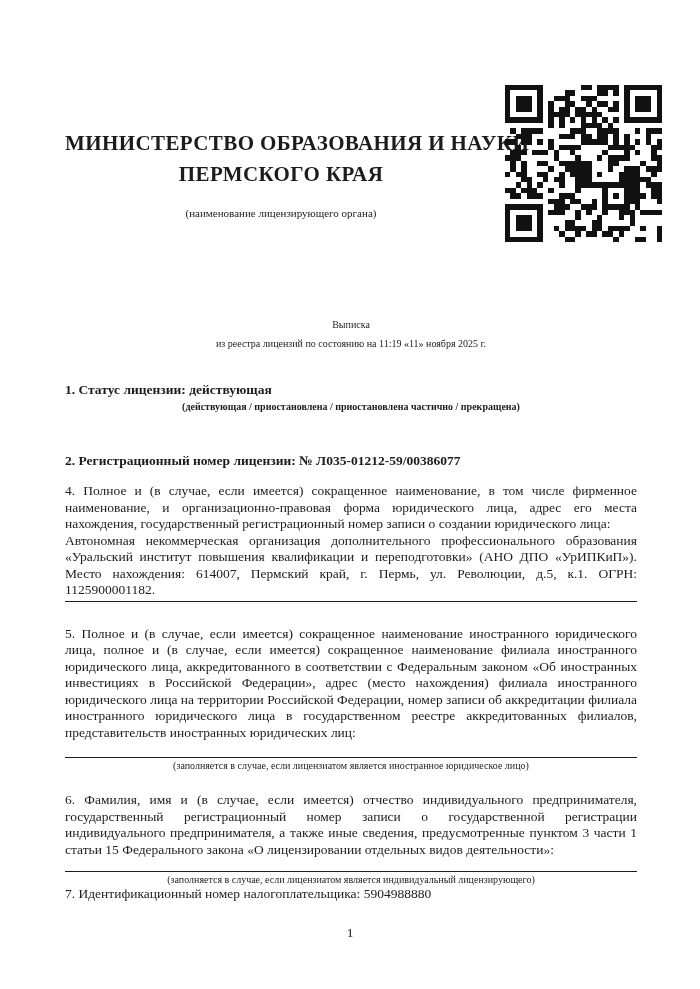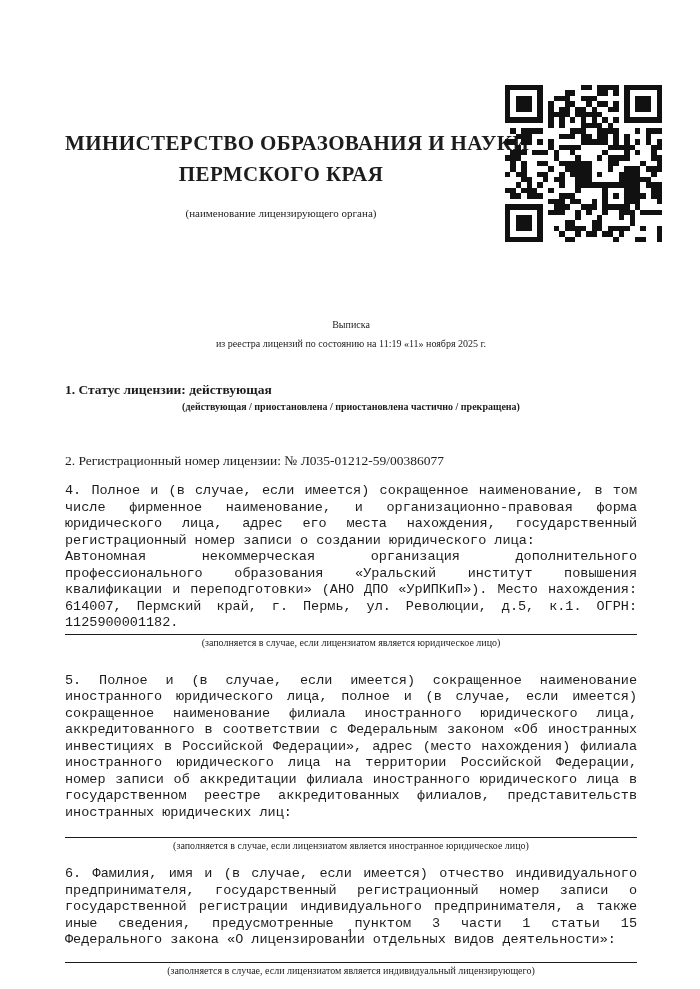--- a/index.html
+++ b/index.html
@@ -50,38 +50,38 @@
     line-height: 19px;
   }
   .fields {
     margin-top: 29px;
     font-size: 13.5px;
   }
   .ftext {
     margin: 0;
     line-height: 16.5px;
   }
-  .just { text-align: justify; font-family: Liberation Mono, monospace; }
+  .just { text-align: justify; }
   .fcaption {
     margin: 1px 0 0 0;
     font-size: 10px;
     line-height: 13px;
     text-align: center;
   }
   .rule {
     border-top: 1.6px solid #1c1c1c;
     height: 0;
   }
   .f1 { margin-bottom: 40px; font-weight: bold; }
-  .f2 { margin-bottom: 14px; }
+  .f2 { margin-bottom: 14px; font-weight: bold; }
   .f3 { margin-bottom: 13px; }
   .f4 { margin-bottom: 24px; }
   .f4 .rule { margin-top: 2px; }
-  .f5 { margin-bottom: 14px; }
-  .f6 { margin-bottom: 27px; }
+  .f5 { margin-bottom: 20px; }
+  .f6 { }
   .spacer16 { height: 16px; }
   .spacer13 { height: 13px; }
   .page-number {
     position: absolute;
     top: 925px;
     left: 0;
     width: 700px;
     text-align: center;
     font-size: 13.5px;
   }
@@ -530,21 +530,20 @@
 
     <div class="field f2">
       <p class="ftext">2. Регистрационный номер лицензии: № Л035-01212-59/00386077</p>
     </div>
 
 
     <div class="field f4">
       <p class="ftext just">4. Полное и (в случае, если имеется) сокращенное наименование, в том числе фирменное наименование, и организационно-правовая форма юридического лица, адрес его места нахождения, государственный регистрационный номер записи о создании юридического лица:</p>
       <p class="ftext just">Автономная некоммерческая организация дополнительного профессионального образования «Уральский институт повышения квалификации и переподготовки» (АНО ДПО «УрИПКиП»). Место нахождения: 614007, Пермский край, г. Пермь, ул. Революции, д.5, к.1. ОГРН: 1125900001182.</p>
       <div class="rule"></div>
-      <p class="fcaption">(заполняется в случае, если лицензиатом является юридическое лицо)</p>
     </div>
 
     <div class="field f5">
       <p class="ftext just">5. Полное и (в случае, если имеется) сокращенное наименование иностранного юридического лица, полное и (в случае, если имеется) сокращенное наименование филиала иностранного юридического лица, аккредитованного в соответствии с Федеральным законом «Об иностранных инвестициях в Российской Федерации», адрес (место нахождения) филиала иностранного юридического лица на территории Российской Федерации, номер записи об аккредитации филиала иностранного юридического лица в государственном реестре аккредитованных филиалов, представительств иностранных юридических лиц:</p>
       <div class="spacer16"></div>
       <div class="rule"></div>
       <p class="fcaption">(заполняется в случае, если лицензиатом является иностранное юридическое лицо)</p>
     </div>
 
     <div class="field f6">

